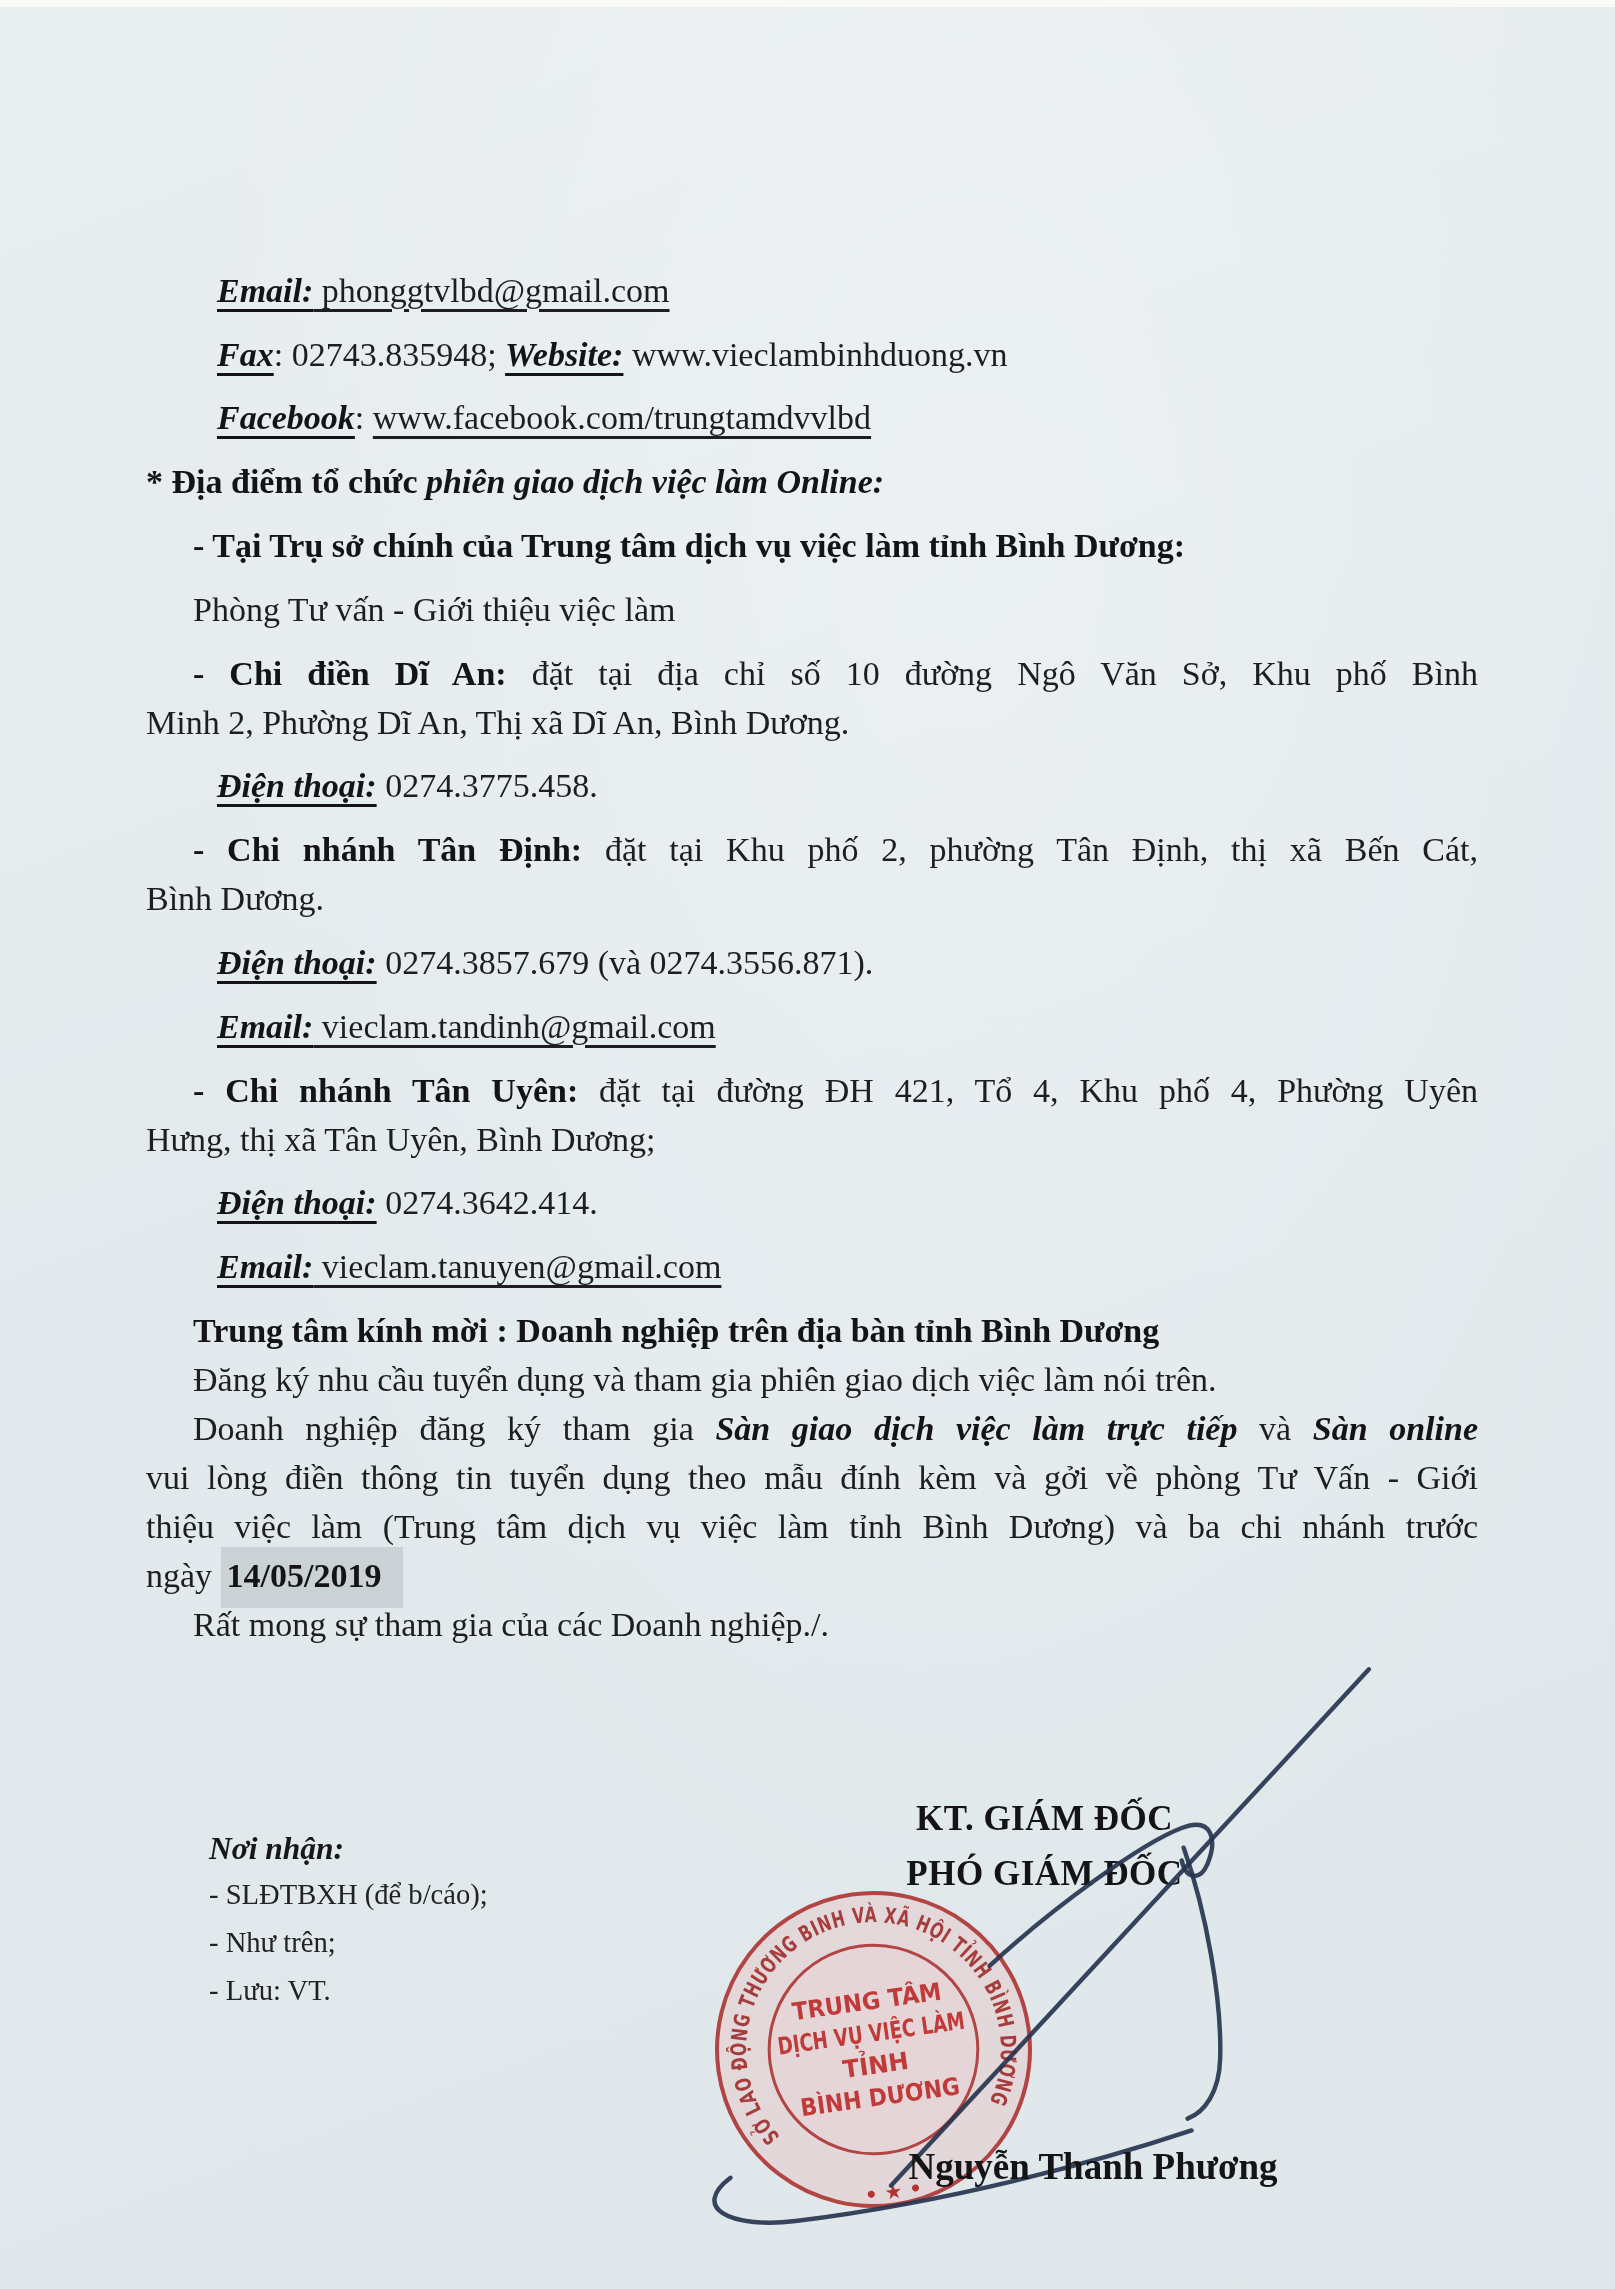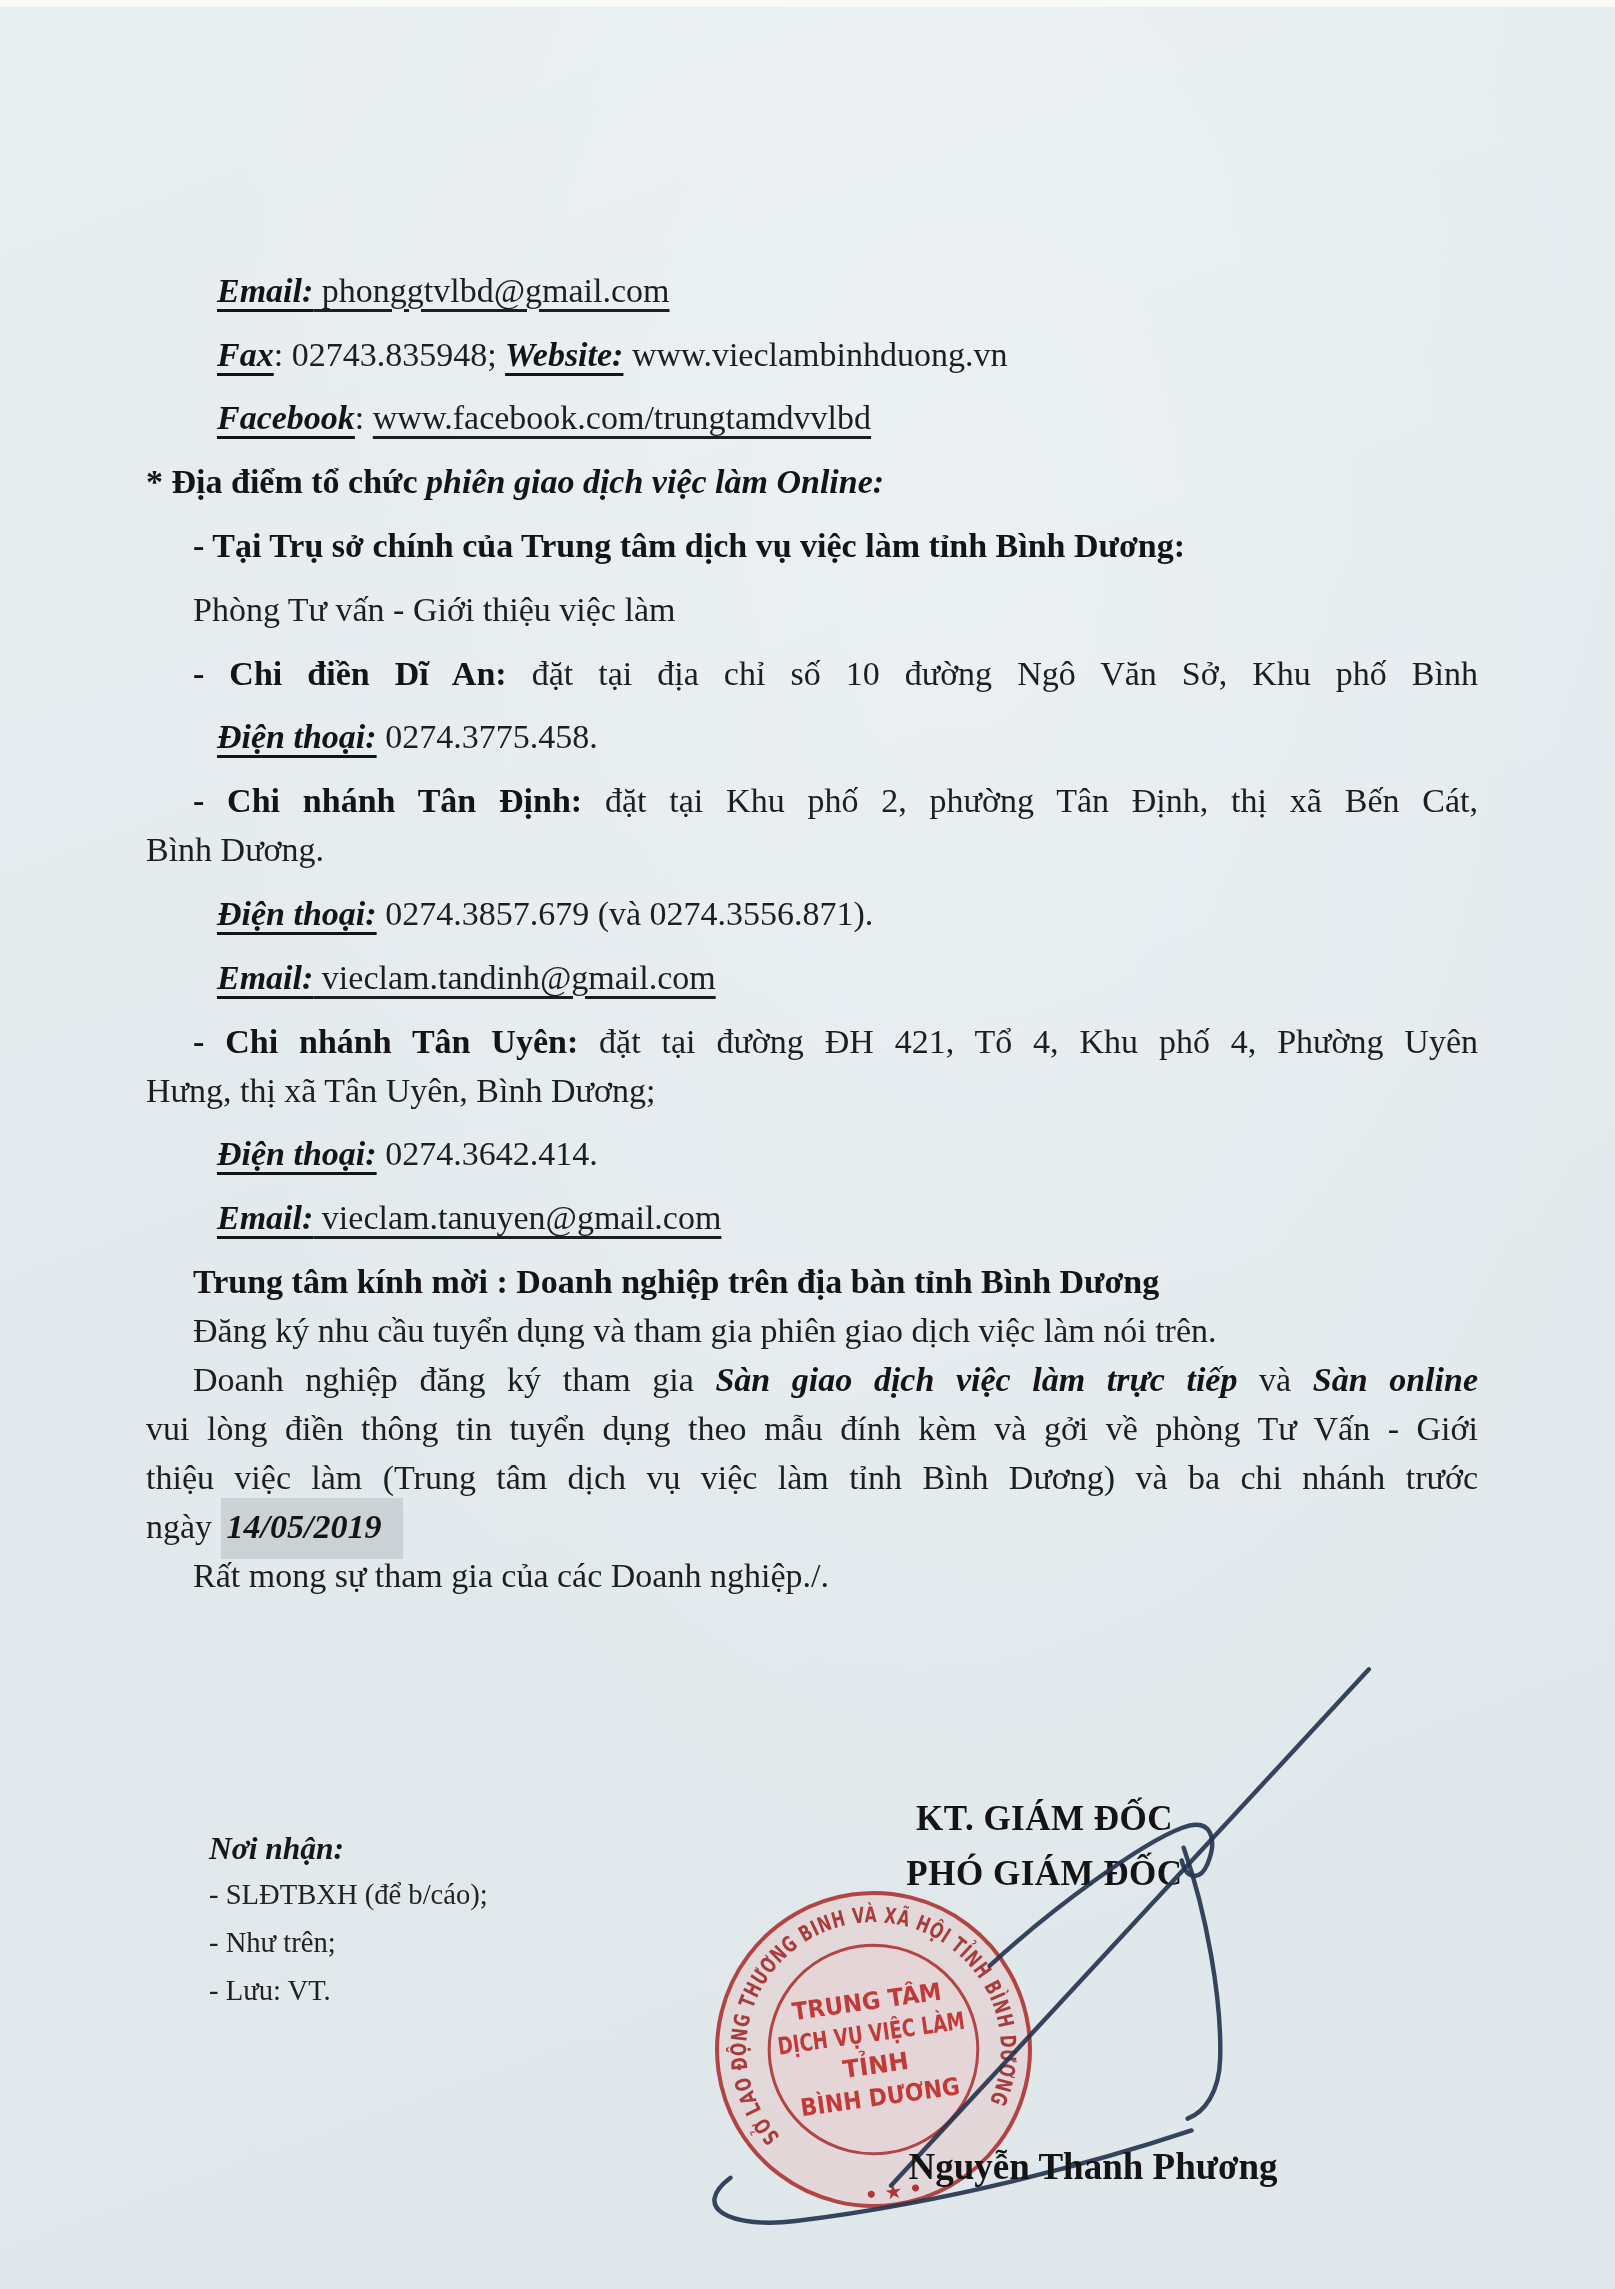--- a/index.html
+++ b/index.html
@@ -24,21 +24,21 @@
   }
   .line{line-height:49px;min-height:49px;}
   .line.p{margin-top:14.8px;}
   .line.t{padding-left:71px;}
   .line.d{padding-left:47px;}
   .line.j{text-align:justify;text-align-last:justify;}
   .seg{color:#1e1e20;}
   .b{font-weight:bold;color:#141416;}
   .i{font-style:italic;}
   .u{text-decoration:underline;text-decoration-thickness:2.5px;text-underline-offset:6.9px;}
-  .hl{background:rgba(164,174,175,.38);padding:9.9px 21.7px 13.8px 5.9px;font-style:italic;}
+  .hl{background:rgba(164,174,175,.38);padding:9.9px 21.7px 13.8px 5.9px;}
   
   .recipients{position:absolute;left:209px;top:1806px;margin-top:20px;}
   .rec-title{font-weight:bold;font-style:italic;font-size:31.5px;line-height:45px;color:#17171a;}
   .rec-item{font-size:28.6px;line-height:48px;color:#222;}
   
   .sig-block{
     position:absolute;left:818px;top:1791px;width:453px;
     text-align:center;font-weight:bold;font-size:35px;line-height:55px;
     color:#141416;letter-spacing:0.5px;
   }
@@ -65,20 +65,21 @@
 <div class="page">
 
   <div class="body" id="letter-body">
       <div class="line t p"><span class="seg b i u">Email:</span><span class="seg u"> phonggtvlbd@gmail.com</span></div>
       <div class="line t p"><span class="seg b i u">Fax</span><span class="seg">: 02743.835948; </span><span class="seg b i u">Website:</span><span class="seg"> www.vieclambinhduong.vn</span></div>
       <div class="line t p"><span class="seg b i u">Facebook</span><span class="seg">: </span><span class="seg u">www.facebook.com/trungtamdvvlbd</span></div>
       <div class="line p"><span class="seg b">* Địa điểm tổ chức </span><span class="seg b i">phiên giao dịch việc làm Online:</span></div>
       <div class="line d p"><span class="seg b">- Tại Trụ sở chính của Trung tâm dịch vụ việc làm tỉnh Bình Dương:</span></div>
       <div class="line d p"><span class="seg">Phòng Tư vấn - Giới thiệu việc làm</span></div>
       <div class="line d p j"><span class="seg b">- Chi điền Dĩ An:</span><span class="seg"> đặt tại địa chỉ số 10 đường Ngô Văn Sở, Khu phố Bình</span></div>
+      <div class="line"><span class="seg">Minh 2, Phường Dĩ An, Thị xã Dĩ An, Bình Dương.</span></div>
       <div class="line t p"><span class="seg b i u">Điện thoại:</span><span class="seg"> 0274.3775.458.</span></div>
       <div class="line d p j"><span class="seg b">- Chi nhánh Tân Định:</span><span class="seg"> đặt tại Khu phố 2, phường Tân Định, thị xã Bến Cát,</span></div>
       <div class="line"><span class="seg">Bình Dương.</span></div>
       <div class="line t p"><span class="seg b i u">Điện thoại:</span><span class="seg"> 0274.3857.679 (và 0274.3556.871).</span></div>
       <div class="line t p"><span class="seg b i u">Email:</span><span class="seg u"> vieclam.tandinh@gmail.com</span></div>
       <div class="line d p j"><span class="seg b">- Chi nhánh Tân Uyên:</span><span class="seg"> đặt tại đường ĐH 421, Tổ 4, Khu phố 4, Phường Uyên</span></div>
       <div class="line"><span class="seg">Hưng, thị xã Tân Uyên, Bình Dương;</span></div>
       <div class="line t p"><span class="seg b i u">Điện thoại:</span><span class="seg"> 0274.3642.414.</span></div>
       <div class="line t p"><span class="seg b i u">Email:</span><span class="seg u"> vieclam.tanuyen@gmail.com</span></div>
       <div class="line d p"><span class="seg b">Trung tâm kính mời : Doanh nghiệp trên địa bàn tỉnh Bình Dương</span></div>

